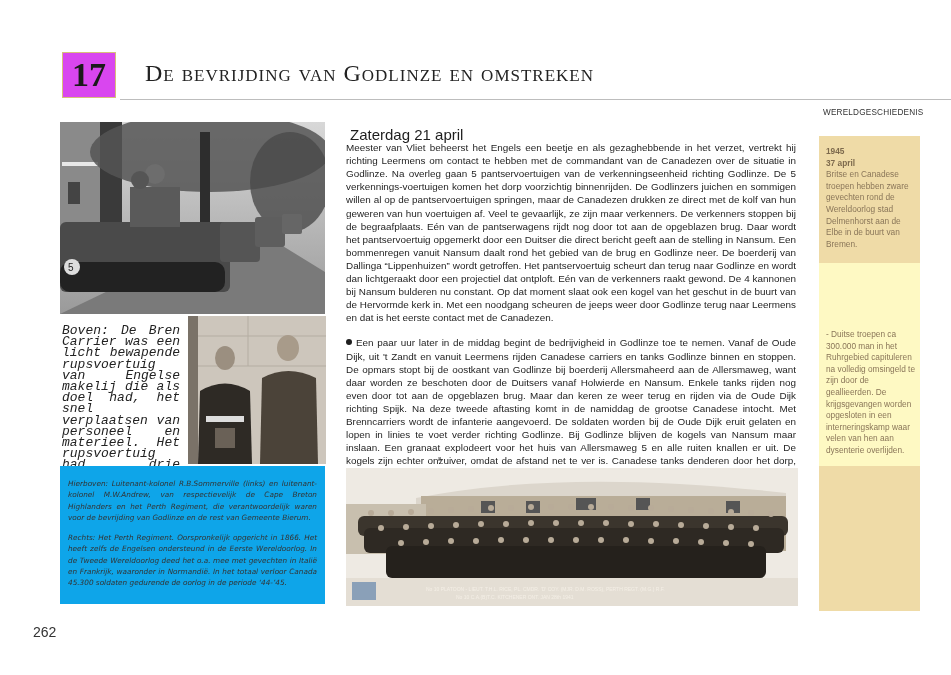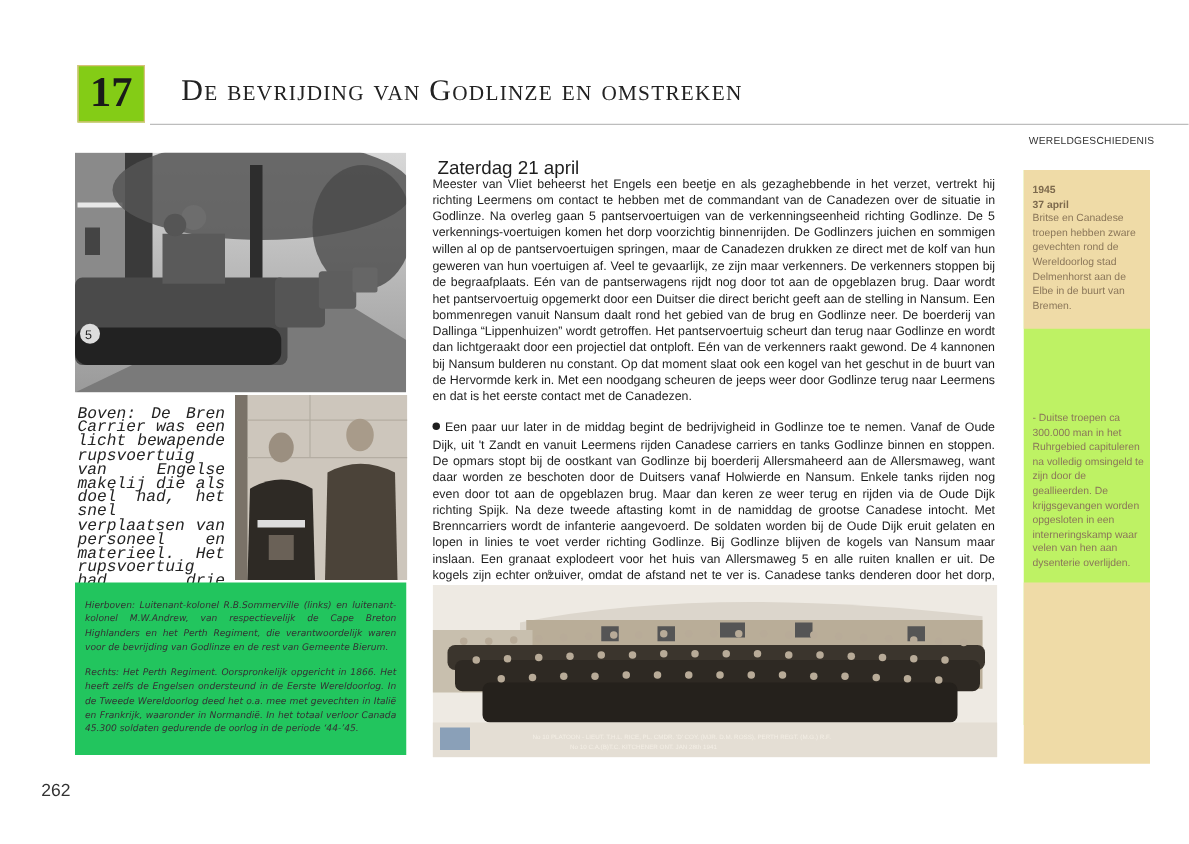--- a/index.html
+++ b/index.html
@@ -1,41 +1,41 @@
 <!DOCTYPE html>
 <html><head>
 <meta charset="utf-8">
 <style>
   html, body { margin: 0; padding: 0; background: #ffffff; }
   body { width: 951px; height: 675px; position: relative; overflow: hidden; font-family: "Liberation Sans", sans-serif; color: #222; }
 
-  .chapter-box { position: absolute; left: 62px; top: 52px; width: 54px; height: 46px; background: #84cc16; border: 1px solid #d8c07a; box-sizing: border-box; display: flex; align-items: center; justify-content: center; font-family: "Liberation Serif", serif; font-weight: bold; font-size: 34px; color: #1a1a1a; }
+  .chapter-box { position: absolute; left: 62px; top: 52px; width: 54px; height: 46px; background: #d946ef; border: 1px solid #d8c07a; box-sizing: border-box; display: flex; align-items: center; justify-content: center; font-family: "Liberation Serif", serif; font-weight: bold; font-size: 34px; color: #1a1a1a; }
   .chapter-title { position: absolute; left: 145px; top: 60px; font-family: "Liberation Serif", serif; font-size: 24px; letter-spacing: 1px; font-variant: small-caps; color: #222; white-space: nowrap; }
   .title-rule { position: absolute; left: 120px; top: 99px; width: 831px; height: 1px; background: #bdbdbd; }
 
   .photo { position: absolute; overflow: hidden; }
   .photo svg { width: 100%; height: 100%; display: block; }
 
   .caption-left { position: absolute; left: 62px; top: 325px; width: 118px; font-family: Liberation Mono, monospace; font-style: italic; font-size: 13px; line-height: 11.2px; text-align: justify; color: #222; }
 
-  .caption-box { position: absolute; left: 60px; top: 466px; width: 265px; height: 138px; background: #22c55e; box-sizing: border-box; padding: 12px 8px 0 8px; font-family: "DejaVu Sans", sans-serif; font-style: italic; font-size: 7.3px; line-height: 11.3px; text-align: justify; color: #333; }
+  .caption-box { position: absolute; left: 60px; top: 466px; width: 265px; height: 138px; background: #0ea5e9; box-sizing: border-box; padding: 12px 8px 0 8px; font-family: "DejaVu Sans", sans-serif; font-style: italic; font-size: 7.3px; line-height: 11.3px; text-align: justify; color: #333; }
   .caption-box p { margin: 0 0 9px 0; }
 
   .article { position: absolute; left: 346px; top: 128px; width: 450px; font-family: "Liberation Sans", sans-serif; font-size: 9.9px; line-height: 13.1px; color: #1e1e1e; text-align: justify; }
   .article .date { font-size: 15px; padding-left: 4px; }
   .article p { margin: 0; }
   .article .para2 { margin-top: 12px; }
   .bullet { display: inline-block; width: 6px; height: 6px; border-radius: 50%; background: #1e1e1e; margin-right: 4px; vertical-align: 1px; }
 
   .footnote-marker { position: absolute; left: 438px; top: 456px; font-size: 6px; color: #444; }
 
   .page-number { position: absolute; left: 33px; top: 624px; font-size: 14px; color: #333; }
 
   .sidebar-heading { position: absolute; left: 823px; top: 108px; font-size: 8.2px; color: #333; letter-spacing: 0.2px; }
-  .sidebar-col { position: absolute; left: 819px; top: 136px; width: 101px; height: 444px; background: #bef264; }
+  .sidebar-col { position: absolute; left: 819px; top: 136px; width: 101px; height: 444px; background: #fef9c3; }
   .band { position: absolute; left: 0; width: 101px; background: #efdba7; }
   .band.b1 { top: 0; height: 127px; }
   .band.b3 { top: 330px; height: 145px; }
   .side-text { position: absolute; left: 7px; width: 92px; font-size: 8.3px; line-height: 11.6px; color: #8a7659; }
   .side-text b { font-weight: bold; color: #7d6a4d; }
 </style>
 </head>
 <body>
 
 <div class="chapter-box">

